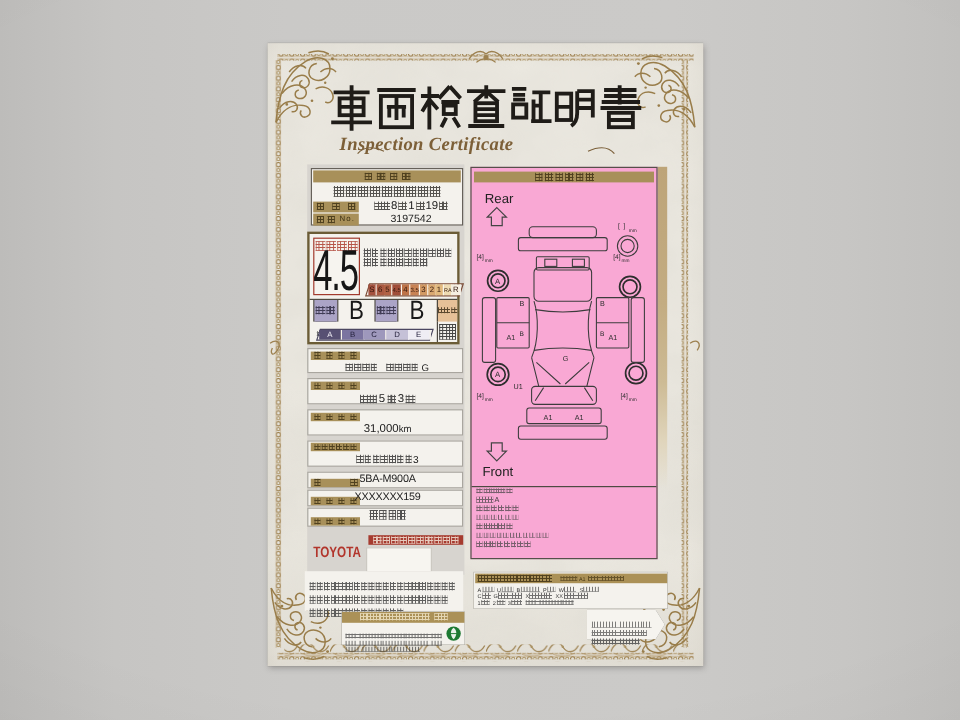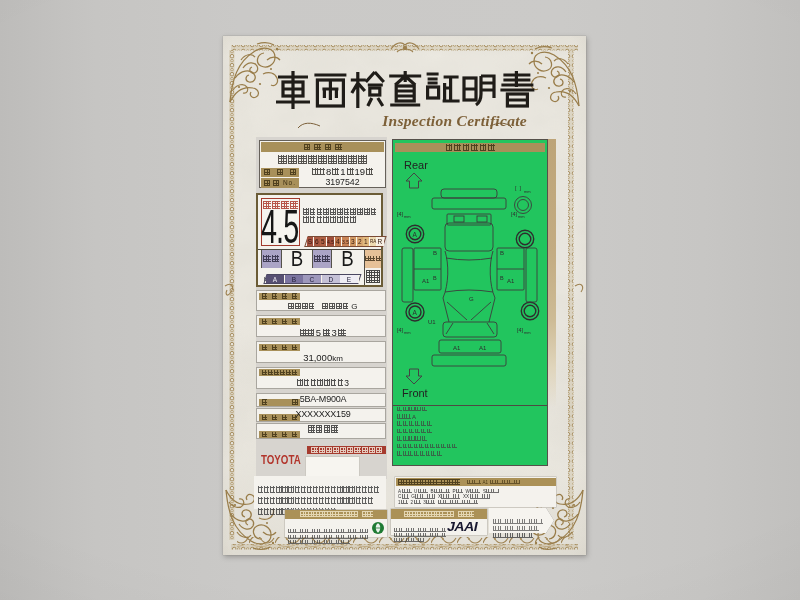--- a/index.html
+++ b/index.html
@@ -121,21 +121,21 @@
 <g transform="translate(239,1)">
         <path d="M2,19 H14 M19,13 H32 M19,20 H32 M19,6 V24 C19,30 17,33 14,35"></path>
         <rect x="2" y="8" width="12" height="22"></rect>
         <path d="M19,6 H32 V28"></path>
       </g>
 <g transform="translate(276.4,1)">
         <path d="M4,5 H31 M4,10 H31 M2,15 H34 M17,1 V17 M1,20 H35 M8,30 H28"></path>
         <rect x="8" y="24" width="20" height="12"></rect>
       </g>
 </svg>
-<div class="abs" style="left:60px;top:76px;width:244px;text-align:right;
+<div class="abs" style="left:60px;top:76px;width:244px;text-align:left;
  font-family:'Liberation Serif',serif;font-style:italic;font-weight:bold;
  font-size:15.5px;color:#7d6038;letter-spacing:0.3px">Inspection Certificate</div>
 <svg class="abs" style="left:74px;top:84px" width="24" height="10" viewBox="0 0 24 10">
  <path d="M1,8 C6,2 14,2 23,6" stroke="#7b5f39" fill="none" stroke-width="1"></path>
 </svg>
 <svg class="abs" style="left:266px;top:84px" width="24" height="10" viewBox="0 0 24 10">
  <path d="M1,6 C10,2 18,2 23,8" stroke="#7b5f39" fill="none" stroke-width="1"></path>
 </svg>
 
 <div class="abs" style="left:33px;top:101px;width:131px;height:342px;background:#d7d4cf"></div>
@@ -420,21 +420,21 @@
           <i class="j" style="width:5.3px;height:6.2px;color:#3c3c3c"></i>
           <i class="j" style="width:5.3px;height:6.2px;color:#3c3c3c"></i>
           <i class="j" style="width:5.3px;height:6.2px;color:#3c3c3c"></i>
           <i class="j" style="width:5.3px;height:6.2px;color:#3c3c3c"></i>
           <i class="j" style="width:5.3px;height:6.2px;color:#3c3c3c"></i>
           <i class="j" style="width:5.3px;height:6.2px;color:#3c3c3c"></i>
           <i class="j" style="width:5.3px;height:6.2px;color:#3c3c3c"></i>
         </span></div>
 </div>
 <div class="abs" style="left:325px;top:103px;width:8px;height:327px;background:linear-gradient(180deg,#bda478 0%,#c3ac82 35%,#cdbb95 55%,#e0d5bc 70%,rgba(228,218,196,0) 82%)"></div>
-<div class="abs" style="left:169px;top:103px;width:156px;height:327px;background:#22c55e;border:1px solid #55504a">
+<div class="abs" style="left:169px;top:103px;width:156px;height:327px;background:#f9a8d4;border:1px solid #55504a">
 <div class="abs" style="left:2px;top:2.5px;width:150px;height:9.5px;background:#a8905a;display:flex;align-items:center;justify-content:center;gap:2px">
         <i class="j" style="width:6.5px;height:6.5px;color:#3b2e11"></i>
         <i class="j" style="width:6.5px;height:6.5px;color:#3b2e11"></i>
         <i class="j" style="width:6.5px;height:6.5px;color:#3b2e11"></i>
         <i class="j" style="width:6.5px;height:6.5px;color:#3b2e11"></i>
         <i class="j" style="width:6.5px;height:6.5px;color:#3b2e11"></i>
         <i class="j" style="width:6.5px;height:6.5px;color:#3b2e11"></i>
       </div>
 <svg class="abs" style="left:0;top:12px" width="154" height="253" viewBox="0 0 154 253">
 <g font-family="Liberation Sans,sans-serif" fill="#222">
@@ -658,30 +658,19 @@
       </div>
 <div class="abs" style="left:3px;top:12px"><i class="jl" style="width:80px;height:4.2px;color:#3a3a3a"></i></div>
 <div class="abs" style="left:3px;top:17.5px"><i class="jl" style="width:80px;height:4.2px;color:#3a3a3a"></i></div>
 <div class="abs" style="left:3px;top:23px"><i class="jl" style="width:62px;height:4.2px;color:#3a3a3a"></i></div>
 <svg class="abs" style="left:86px;top:11.5px" width="14" height="14" viewBox="0 0 14 14">
         <circle cx="7" cy="7" r="6" fill="#1e7a33"></circle>
         <path d="M7,2.2 C4,4 4,9 7,11.8 C10,9 10,4 7,2.2 Z" fill="#fff" opacity="0.9"></path>
         <path d="M2.5,7 H11.5" stroke="#1e7a33" stroke-width="0.8"></path>
       </svg>
 </div>
-<div class="abs" style="left:168px;top:473px;width:96px;height:26px;background:#f4f2ed;box-shadow:0 0 0 .5px #b5b2aa">
-<div class="abs" style="left:0;top:0;width:96px;height:9.5px;background:#ab9157;display:flex;align-items:center;justify-content:center;gap:1.5px">
-        <i class="j" style="width:50px;height:6px;color:#f3e8cb"></i>
-        <span style="width:1px"></span>
-        <i class="j" style="width:16px;height:6px;color:#f3e8cb"></i>
-      </div>
-<div class="abs" style="left:3px;top:11.5px"><i class="jl" style="width:52px;height:4px;color:#3a3a3a"></i></div>
-<div class="abs" style="left:3px;top:16.5px"><i class="jl" style="width:52px;height:4px;color:#3a3a3a"></i></div>
-<div class="abs" style="left:3px;top:21.5px"><i class="jl" style="width:30px;height:4px;color:#3a3a3a"></i></div>
-<div class="abs" style="left:56px;top:10px;width:40px;height:15px;font-family:'Liberation Sans',sans-serif;font-weight:bold;font-style:italic;font-size:13.5px;color:#181830;letter-spacing:-0.5px;transform:scaleX(1.05);transform-origin:left">JAAI</div>
-</div>
 <div class="abs" style="left:266px;top:472px;width:65px;height:25px;filter:drop-shadow(0 0 .6px #777)">
 <div class="abs" style="left:0;top:0;width:65px;height:25px;background:#f6f4ef;clip-path:polygon(0 0,88% 0,100% 50%,88% 100%,0 100%)"></div>
 <div class="abs" style="left:4px;top:3.5px"><i class="jl" style="width:50px;height:4.6px;color:#4a4a4a"></i></div>
 <div class="abs" style="left:4px;top:10.5px"><i class="jl" style="width:46px;height:4.6px;color:#4a4a4a"></i></div>
 <div class="abs" style="left:4px;top:17.5px"><i class="jl" style="width:40px;height:4.6px;color:#4a4a4a"></i></div>
 </div>
 </div>
 
 </body></html>

